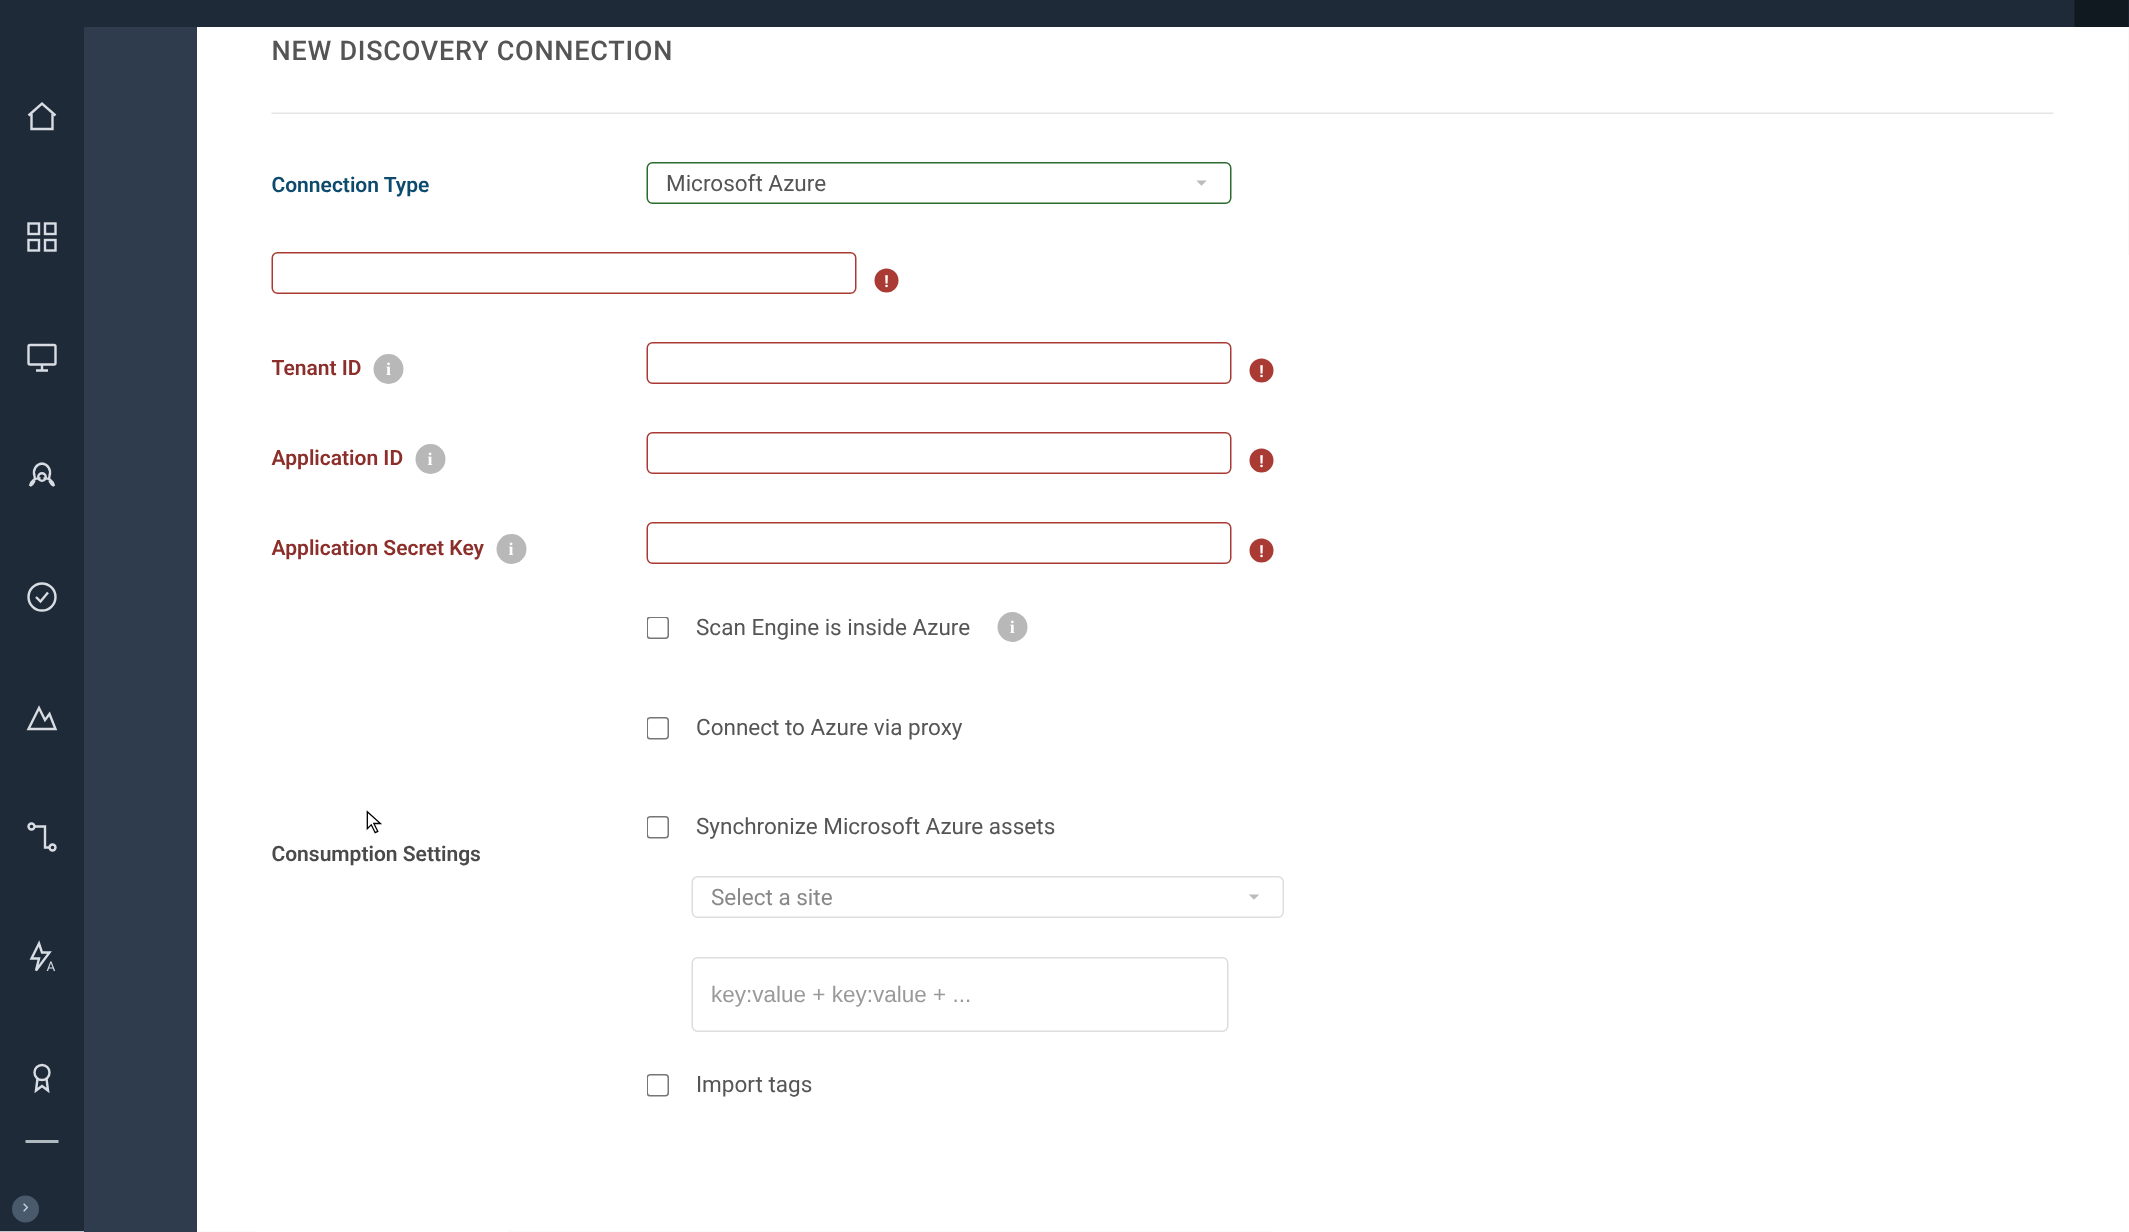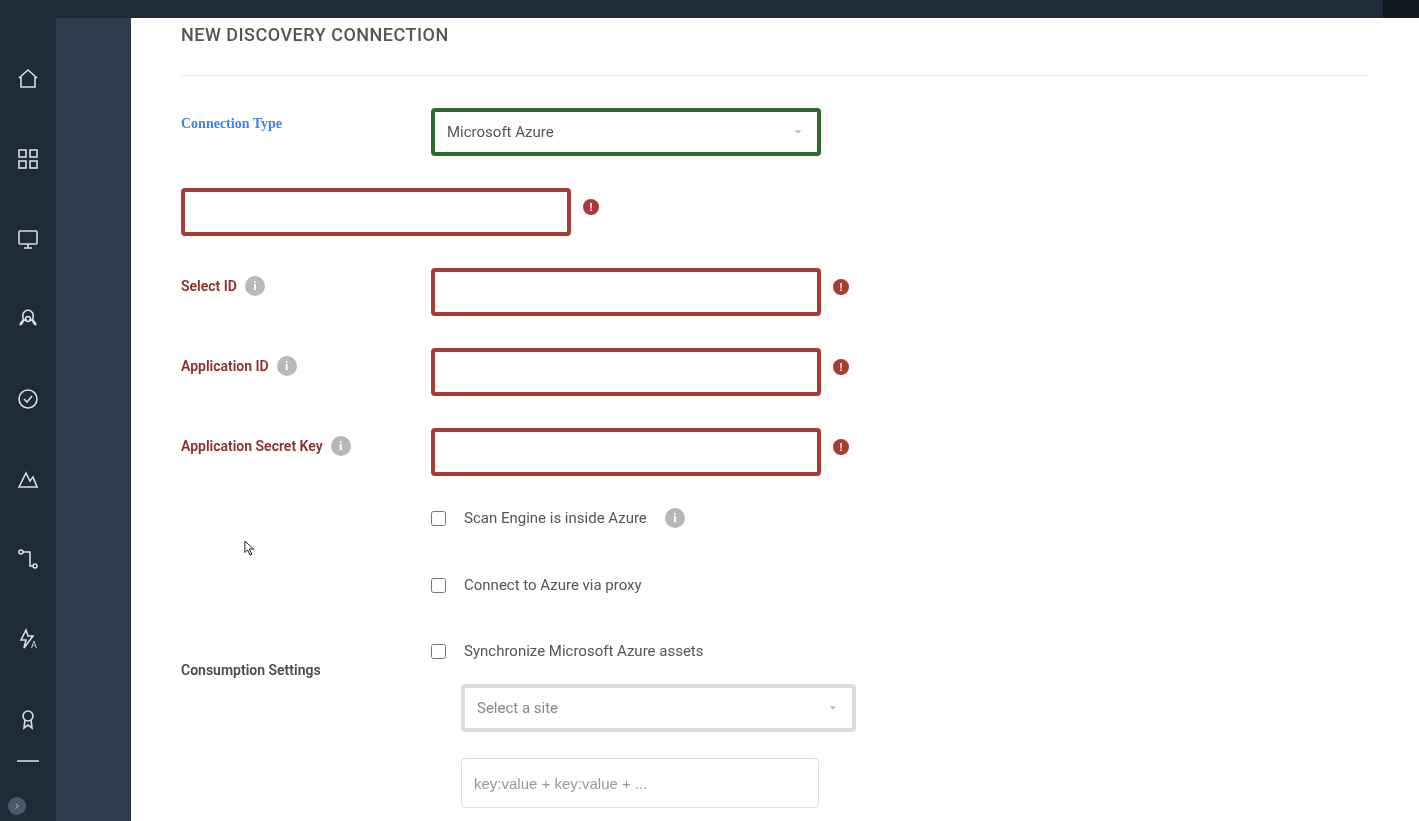--- a/index.html
+++ b/index.html
@@ -21,25 +21,25 @@
 
   
   .main-wrap { flex: 1; margin-left: 75px; padding-top: 18px; height: 100vh; overflow-y: auto; }
   .content-panel { background: #fff; margin: 0; min-height: calc(100vh - 18px); padding: 6px 50px 40px 50px; }
   .panel-title { font-size: 18px; font-weight: 500; color: #555; letter-spacing: 0.5px; padding-bottom: 30px; border-bottom: 1px solid #e5e5e5; }
 
   .form-grid { margin-top: 32px; }
   .form-row { display: flex; align-items: flex-start; margin-bottom: 32px; }
   .form-row.tight { margin-bottom: 24px; }
   .form-label { width: 250px; flex-shrink: 0; font-weight: 600; font-size: 14px; display: flex; align-items: center; gap: 8px; padding-top: 8px; }
-  .label-valid { color: #3b82f6; font-family: Liberation Serif, serif; }
+  .label-valid { color: #0c4a6e; }
   .label-error { color: #8c2e2a; }
   .label-normal { color: #4a4a4a; margin-top: 20px; }
   .form-field { width: 390px; position: relative; }
-  .select-box, .text-input { width: 100%; height: 48px; border: 4px solid #f9a8d4; border-radius: 4px; padding: 0 12px; font-size: 15px; background: #fff; color: #555; }
+  .select-box, .text-input { width: 100%; height: 28px; border: 1px solid #f9a8d4; border-radius: 4px; padding: 0 12px; font-size: 15px; background: #fff; color: #555; }
   .select-box { display: flex; align-items: center; justify-content: space-between; cursor: pointer; }
   .select-box.valid { border-color: #2d6a2d; }
   .text-input.error { border-color: #a93a34; }
   .chevron { width: 14px; height: 14px; }
   .chevron svg { width: 14px; height: 14px; fill: #bbb; }
   .error-icon { position: absolute; left: 402px; top: 11px; width: 16px; height: 16px; border-radius: 50%; background: #a93a34; color: #fff; font-size: 11px; font-weight: bold; display: flex; align-items: center; justify-content: center; }
   .info-icon { width: 20px; height: 20px; border-radius: 50%; background: #b8b8b8; color: #fff; font-size: 12px; font-weight: bold; display: inline-flex; align-items: center; justify-content: center; flex-shrink: 0; font-family: Georgia, serif; }
 
   .checkbox-row { display: flex; align-items: center; gap: 18px; margin-bottom: 24px; }
   .checkbox-row input[type="checkbox"] { width: 15px; height: 15px; cursor: pointer; accent-color: #666; }
@@ -147,21 +147,21 @@
 
       <div class="form-row">
         <div class="form-field">
           <input type="text" class="text-input error" style="">
           <span class="error-icon">!</span>
         </div>
       </div>
 
       <div class="form-row">
         <div class="form-label label-error">
-          <span>Select ID</span>
+          <span>Tenant ID</span>
           <span class="info-icon">i</span>
         </div>
         <div class="form-field">
           <input type="text" class="text-input error" style="">
           <span class="error-icon">!</span>
         </div>
       </div>
 
       <div class="form-row">
         <div class="form-label label-error">

